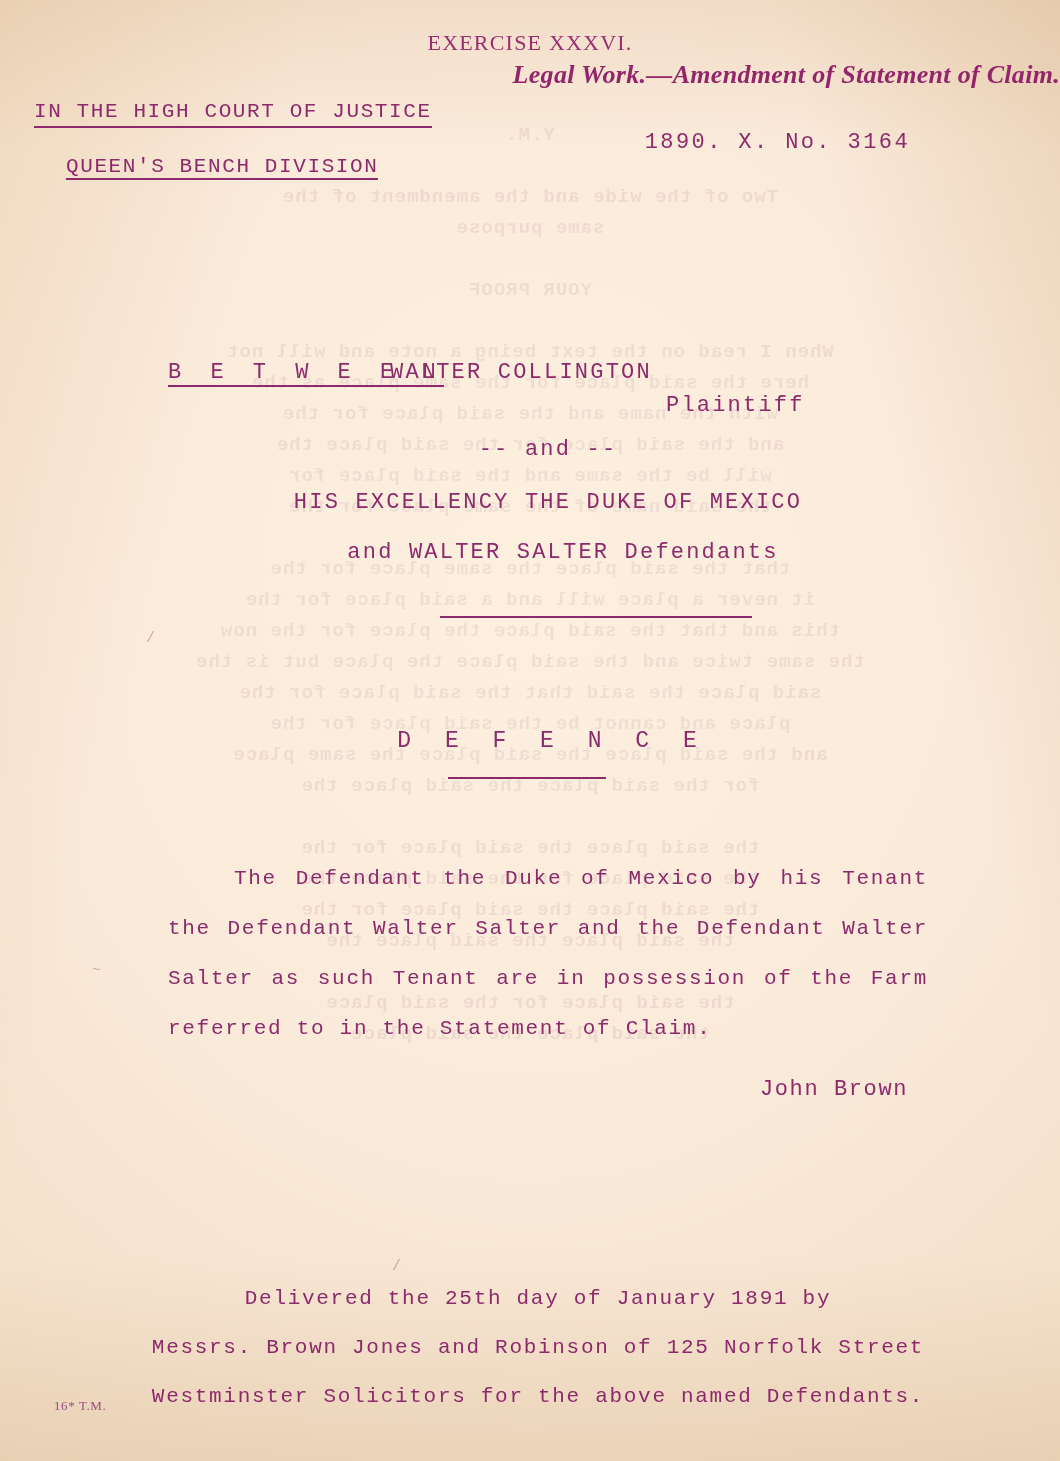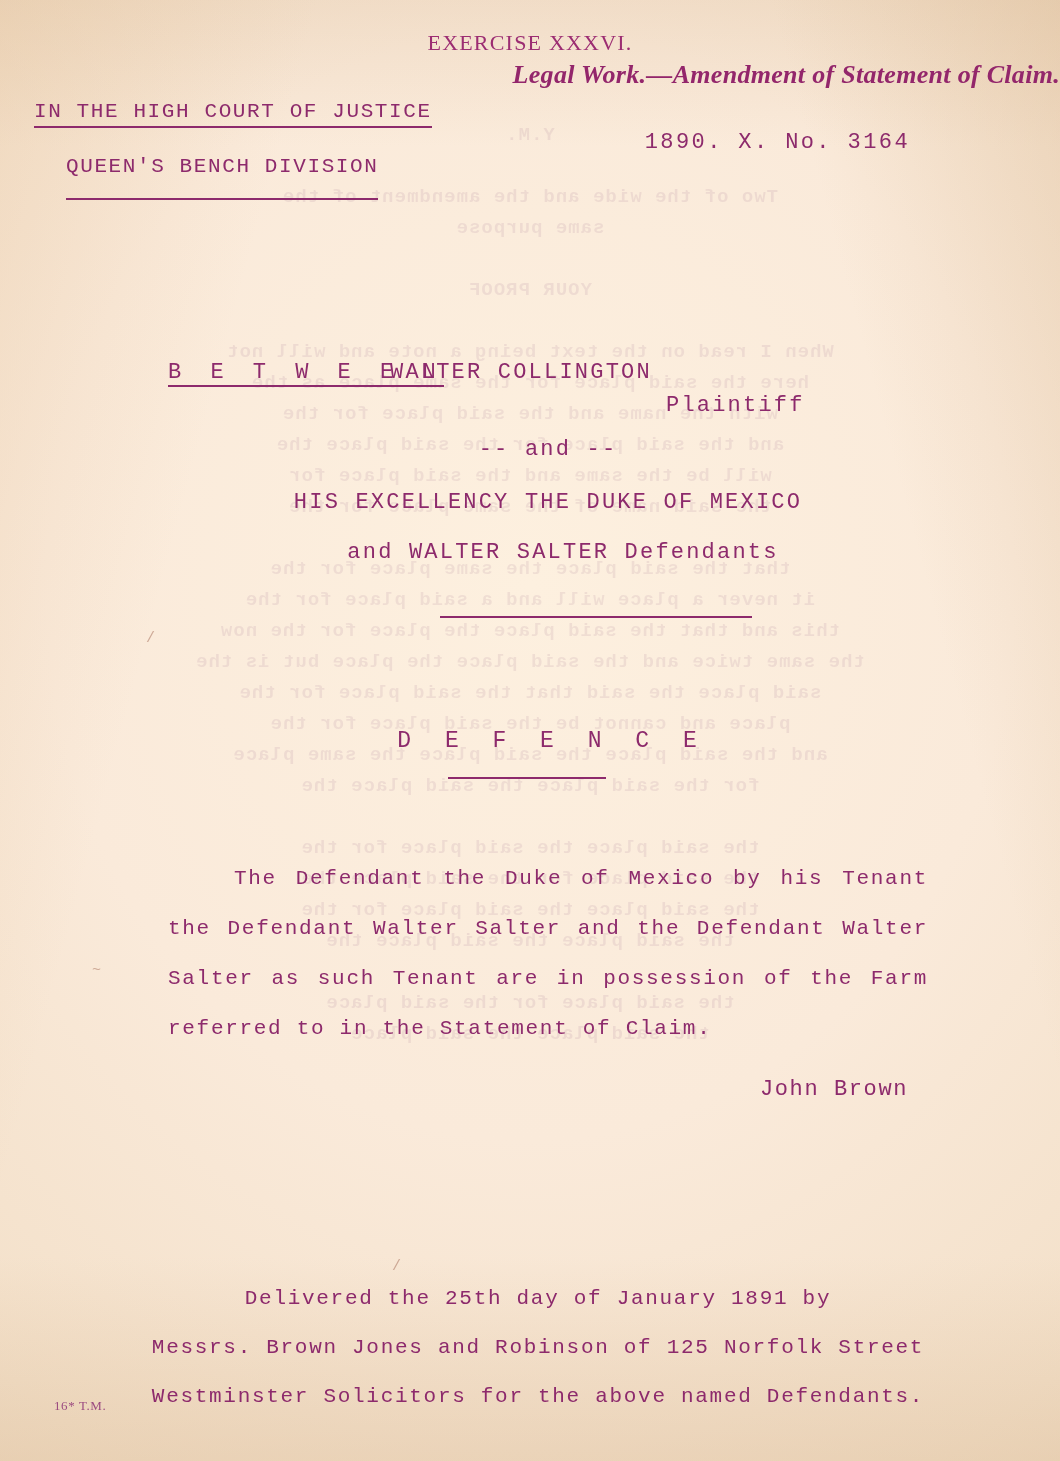--- a/index.html
+++ b/index.html
@@ -100,21 +100,21 @@
     border-bottom: 2px solid #8d2a6c;
     padding-bottom: 3px;
   }
   .division-line {
     position: absolute;
     left: 66px;
     top: 155px;
     font-size: 21px;
     letter-spacing: 1.6px;
     border-bottom: 2px solid #8d2a6c;
-    padding-bottom: 20px;
+    padding-bottom: 0;
   }
   .case-number {
     position: absolute;
     right: 150px;
     top: 130px;
     font-size: 22px;
     letter-spacing: 2.4px;
   }
 
   

